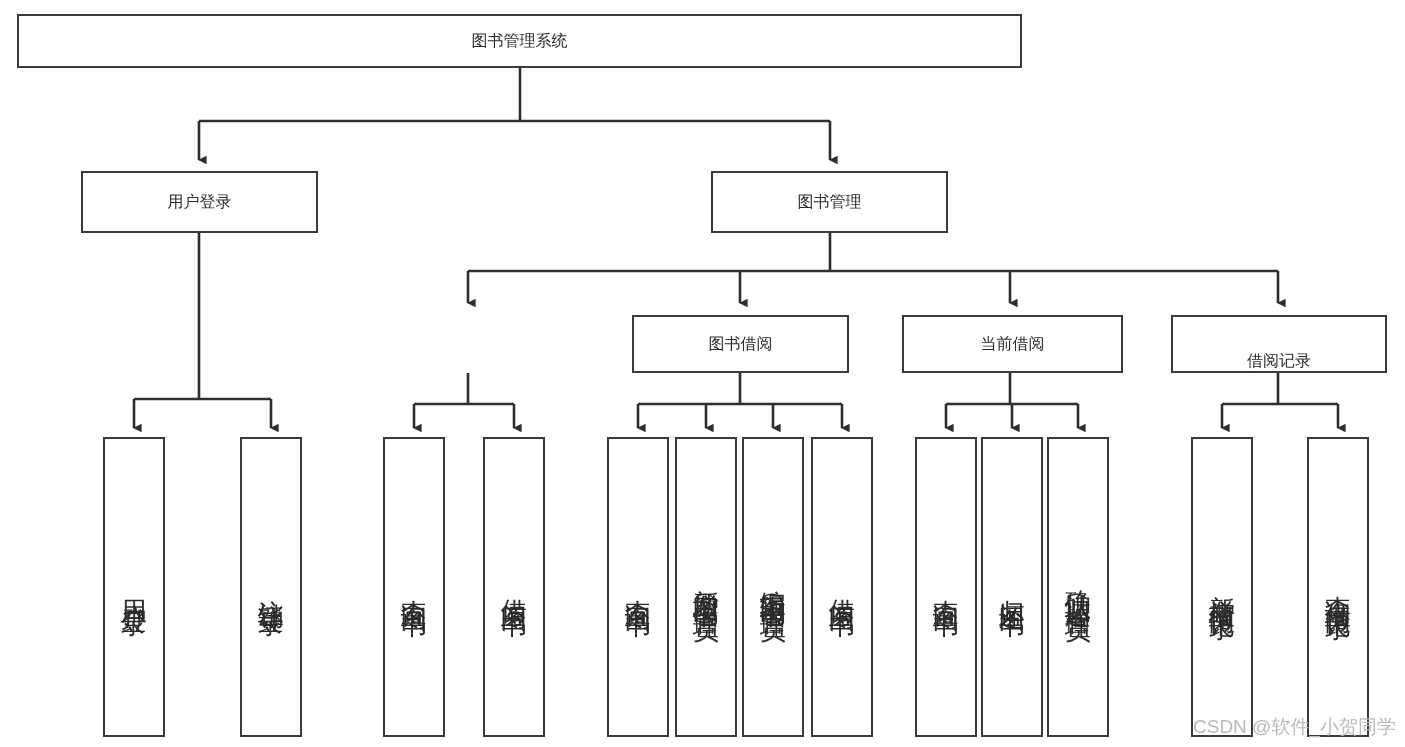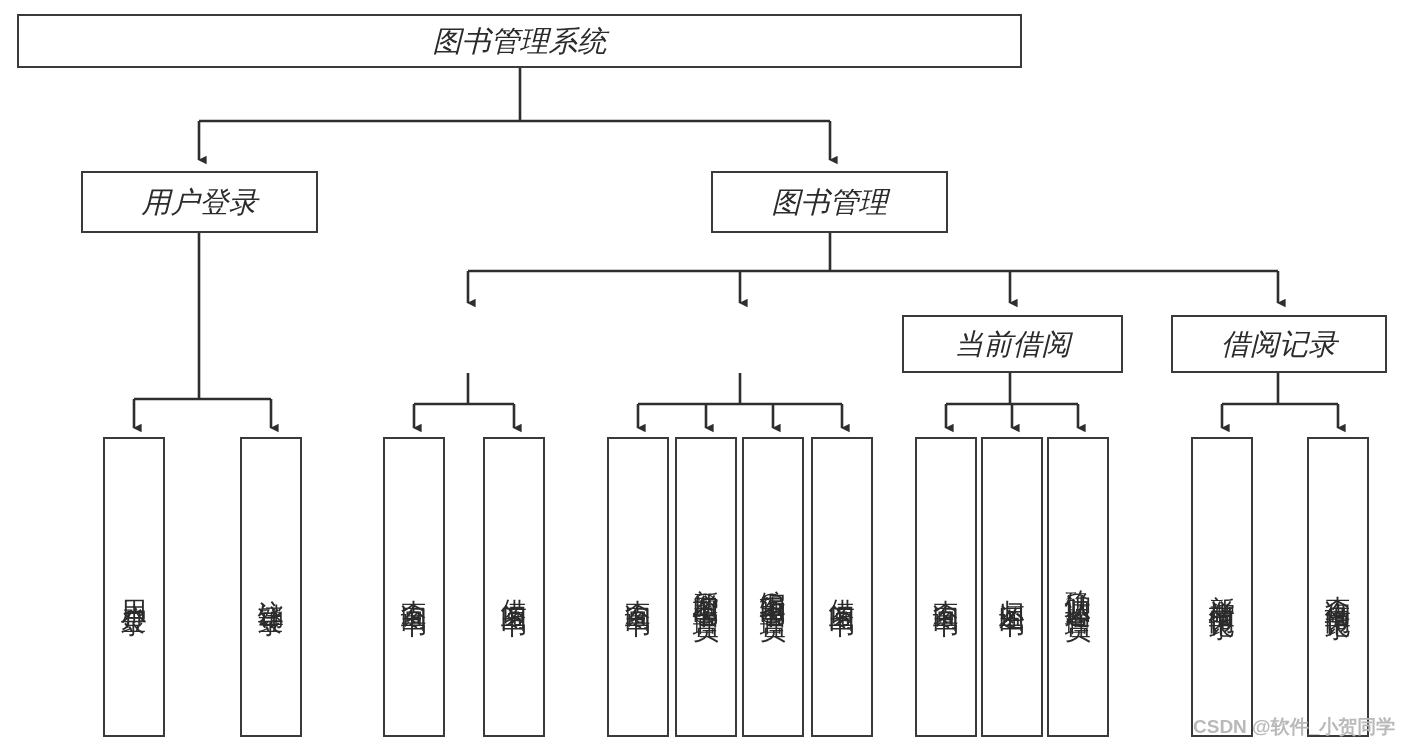--- a/index.html
+++ b/index.html
@@ -34,43 +34,41 @@
     justify-content: center;
     z-index: 2;
   }
   .node .label {
     color: #2b2b2b;
     line-height: 1.18;
     text-align: center;
     white-space: pre;
   }
   .node.horiz .label {
-    font-size: 29px;
+    font-size: 16px;
     writing-mode: horizontal-tb;
-    font-style: italic;
   }
   .node.vert {
     align-items: center;
     justify-content: center;
   }
   .node.vert .label {
     writing-mode: vertical-rl;
     text-orientation: upright;
     font-size: 26px;
     letter-spacing: 4px;
     white-space: nowrap;
   }
   .watermark {
     position: absolute;
     color: #b9b9b9;
     font-size: 19px;
     z-index: 5;
     white-space: nowrap;
     pointer-events: none;
-    font-weight: bold;
   }
 </style>
 </head>
 <body>
 
 <div id="diagram-root">
 
   <svg class="edges" viewBox="0 0 1405 747" xmlns="http://www.w3.org/2000/svg">
     <defs>
       <marker id="arrowhead" markerWidth="9" markerHeight="9" refX="4.5" refY="7.6" orient="auto" markerUnits="userSpaceOnUse">
@@ -125,24 +123,27 @@
     <span class="label">图书管理系统</span>
   </div>
 
   <div class="node horiz" style="left:81px; top:171px; width:237px; height:62px;">
     <span class="label">用户登录</span>
   </div>
   <div class="node horiz" style="left:711px; top:171px; width:237px; height:62px;">
     <span class="label">图书管理</span>
   </div>
 
+  <div class="node horiz" style="left:632px; top:315px; width:217px; height:58px;">
+    <span class="label">图书借阅</span>
+  </div>
   <div class="node horiz" style="left:902px; top:315px; width:221px; height:58px;">
     <span class="label">当前借阅</span>
   </div>
-  <div class="node horiz" style="left:1171px; top:315px; width:216px; height:58px;">
+  <div class="node horiz" style="left:1171px; top:315px; width:216px; height:58px;align-items:flex-end;">
     <span class="label">借阅记录</span>
   </div>
 
   <div class="node vert" style="left:103px; top:437px; width:62px; height:300px;">
     <span class="label">用户登录</span>
   </div>
   <div class="node vert" style="left:240px; top:437px; width:62px; height:300px;">
     <span class="label">注销登录</span>
   </div>
 

